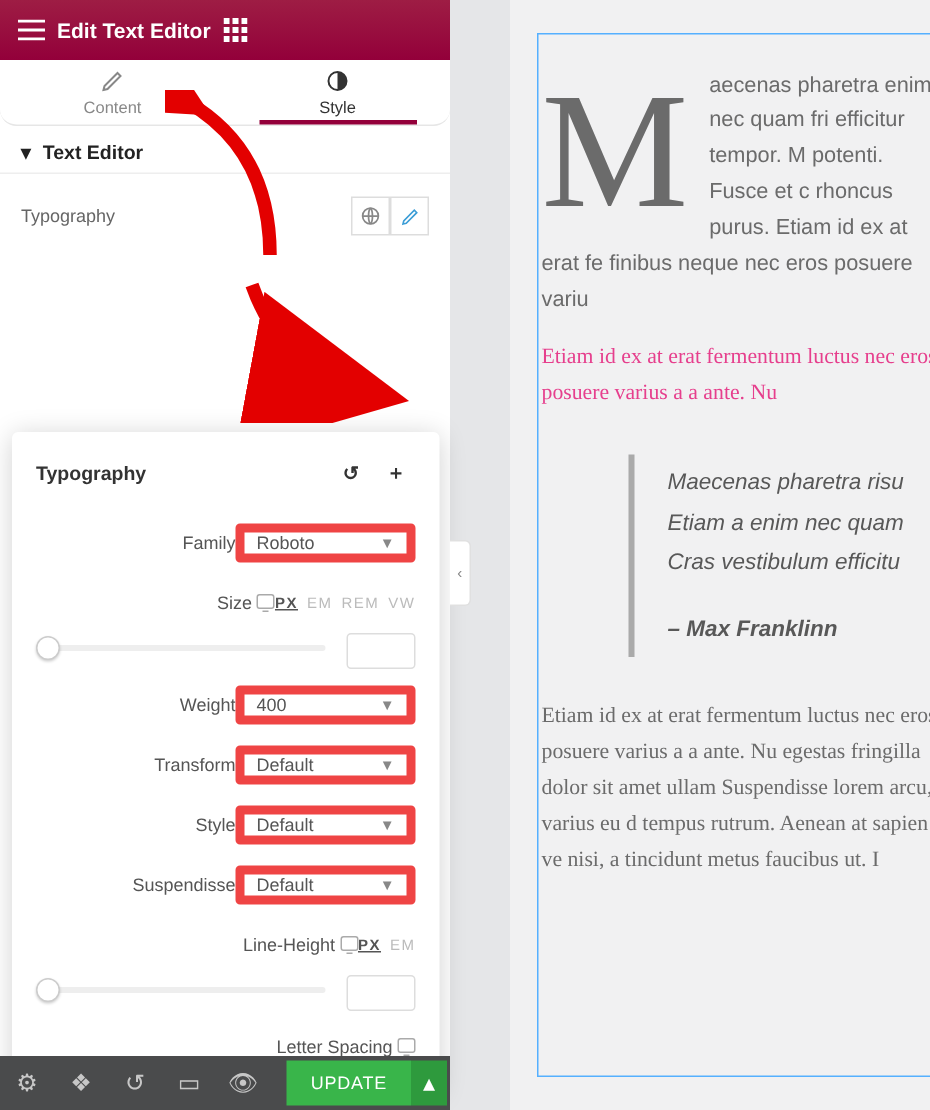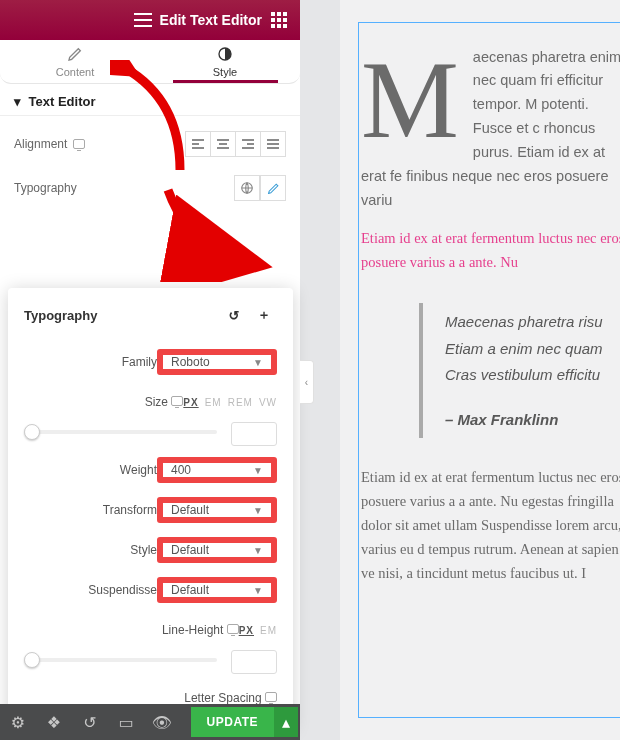--- a/index.html
+++ b/index.html
@@ -1,21 +1,21 @@
 <!DOCTYPE html>
 <html><head>
 <meta charset="utf-8">
 <style>
   * { box-sizing: border-box; font-family: "Helvetica Neue", Arial, sans-serif; }
   body { margin:0; width:620px; height:740px; background:#e5e6e8; overflow:hidden; position:relative; }
 
   
   .panel { position:absolute; left:0; top:0; width:300px; height:740px; background:#fff; display:flex; flex-direction:column; }
 
-  .hdr { height:40px; background:#93003a; background:linear-gradient(#9e1d44,#93003a); color:#fff; display:flex; align-items:center; justify-content:flex-end; padding:0 4px; }
+  .hdr { height:40px; background:#93003a; background:linear-gradient(#9e1d44,#93003a); color:#fff; display:flex; align-items:center; justify-content:flex-start; padding:0 4px; }
   .hdr .hamb, .hdr .dots { width:34px; height:34px; display:flex; align-items:center; justify-content:center; cursor:pointer; }
   .hdr .title { font-size:14px; font-weight:600; }
 
   .tabs { height:44px; display:flex; border-bottom:1px solid #e6e6e6; background:#fff;border-radius:11px; }
   .tab { flex:1; display:flex; flex-direction:column; align-items:center; justify-content:center; font-size:11px; color:#888; cursor:pointer; position:relative; }
   .tab.active { color:#333; }
   .tab.active::after { content:""; position:absolute; bottom:0; left:15%; right:15%; height:3px; background:#93003a; }
   .tab svg, .tab .ico { margin-bottom:4px; }
 
   .section { padding:10px 14px 6px; border-bottom:1px solid #eee; }
@@ -42,21 +42,21 @@
   .units .on { color:#555; font-weight:600; text-decoration:underline; }
   .slider { position:relative; height:18px; }
   .slider .track { position:absolute; left:0; right:60px; top:8px; height:4px; background:#eee; border-radius:2px;}
   .slider .thumb { position:absolute; left:0; top:2px; width:16px; height:16px; border-radius:50%; background:#fff; border:1px solid #ccc; box-shadow:0 1px 2px rgba(0,0,0,.2);}
   .slider .numbox { position:absolute; right:0; top:0; width:46px; height:24px; border:1px solid #ddd; border-radius:3px; background:#fff;}
 
   
   .ftr { position:absolute; left:0; bottom:0; width:300px; height:36px; background:#4a4b4c; display:flex; align-items:center; color:#c7c7c7; }
   .ftr .fb { width:36px; height:36px; display:flex; align-items:center; justify-content:center; cursor:pointer; }
   .ftr .spacer { flex:1; }
-  .ftr .update { height:30px; background:#39b54a; color:#fff; font-weight:700; font-size:12px; padding:0 16px; display:flex; align-items:center; letter-spacing:.5px; cursor:pointer;}
+  .ftr .update { height:30px; background:#39b54a; color:#fff; font-weight:400; font-size:12px; padding:0 16px; display:flex; align-items:center; letter-spacing:.5px; cursor:pointer;}
   .ftr .updrop { width:24px; height:30px; background:#2e9a3d; display:flex; align-items:center; justify-content:center; cursor:pointer; color:#fff; margin-right:2px;}
 
   
   .collapse { position:absolute; left:300px; top:360px; width:14px; height:44px; background:#fff; border:1px solid #e0e0e0; border-left:none; border-radius:0 4px 4px 0; display:flex; align-items:center; justify-content:center; color:#888; font-size:10px; cursor:pointer;}
 
   
   .preview { position:absolute; left:340px; top:0; width:280px; height:740px; background:#f1f1f2; overflow:hidden; }
   .textblock { position:absolute; left:18px; top:22px; right:-10px; bottom:22px; border:1px solid #55b0ff; background:#fff0; padding:8px 2px 8px 2px; }
   .p { color:#6b6b6b; font-size:14.5px; line-height:1.65; font-family:Georgia, 'Times New Roman', serif; }
   .p.pink { color:#e63f8d; }
@@ -114,48 +114,20 @@
   </div>
 
   <div class="section">
     <div class="section-hd">
       <span class="caret">▾</span>
       <span>Text Editor</span>
     </div>
   </div>
 
   <div class="controls">
-    <div class="row">
-      <span class="lbl">
-          <span>Alignment</span>
-          <span class="devico"></span>
-        </span>
-      <div class="btngrp">
-        <div class="b">
-            <svg width="12" height="10">
-              <path stroke="#666" stroke-width="1.6" d="M0 1h12M0 5h7M0 9h12"></path>
-            </svg>
-          </div>
-        <div class="b">
-            <svg width="12" height="10">
-              <path stroke="#666" stroke-width="1.6" d="M0 1h12M2 5h8M0 9h12"></path>
-            </svg>
-          </div>
-        <div class="b">
-            <svg width="12" height="10">
-              <path stroke="#666" stroke-width="1.6" d="M0 1h12M5 5h7M0 9h12"></path>
-            </svg>
-          </div>
-        <div class="b">
-            <svg width="12" height="10">
-              <path stroke="#666" stroke-width="1.6" d="M0 1h12M0 5h12M0 9h12"></path>
-            </svg>
-          </div>
-      </div>
-    </div>
 
 
     <div class="row">
       <span class="lbl">
           <span>Typography</span>
         </span>
       <div style="display:flex; gap:0;">
         <div class="iconbtn">
             <svg width="14" height="14" viewBox="0 0 24 24" fill="none" stroke="#888" stroke-width="2">
               <circle cx="12" cy="12" r="9"></circle>

